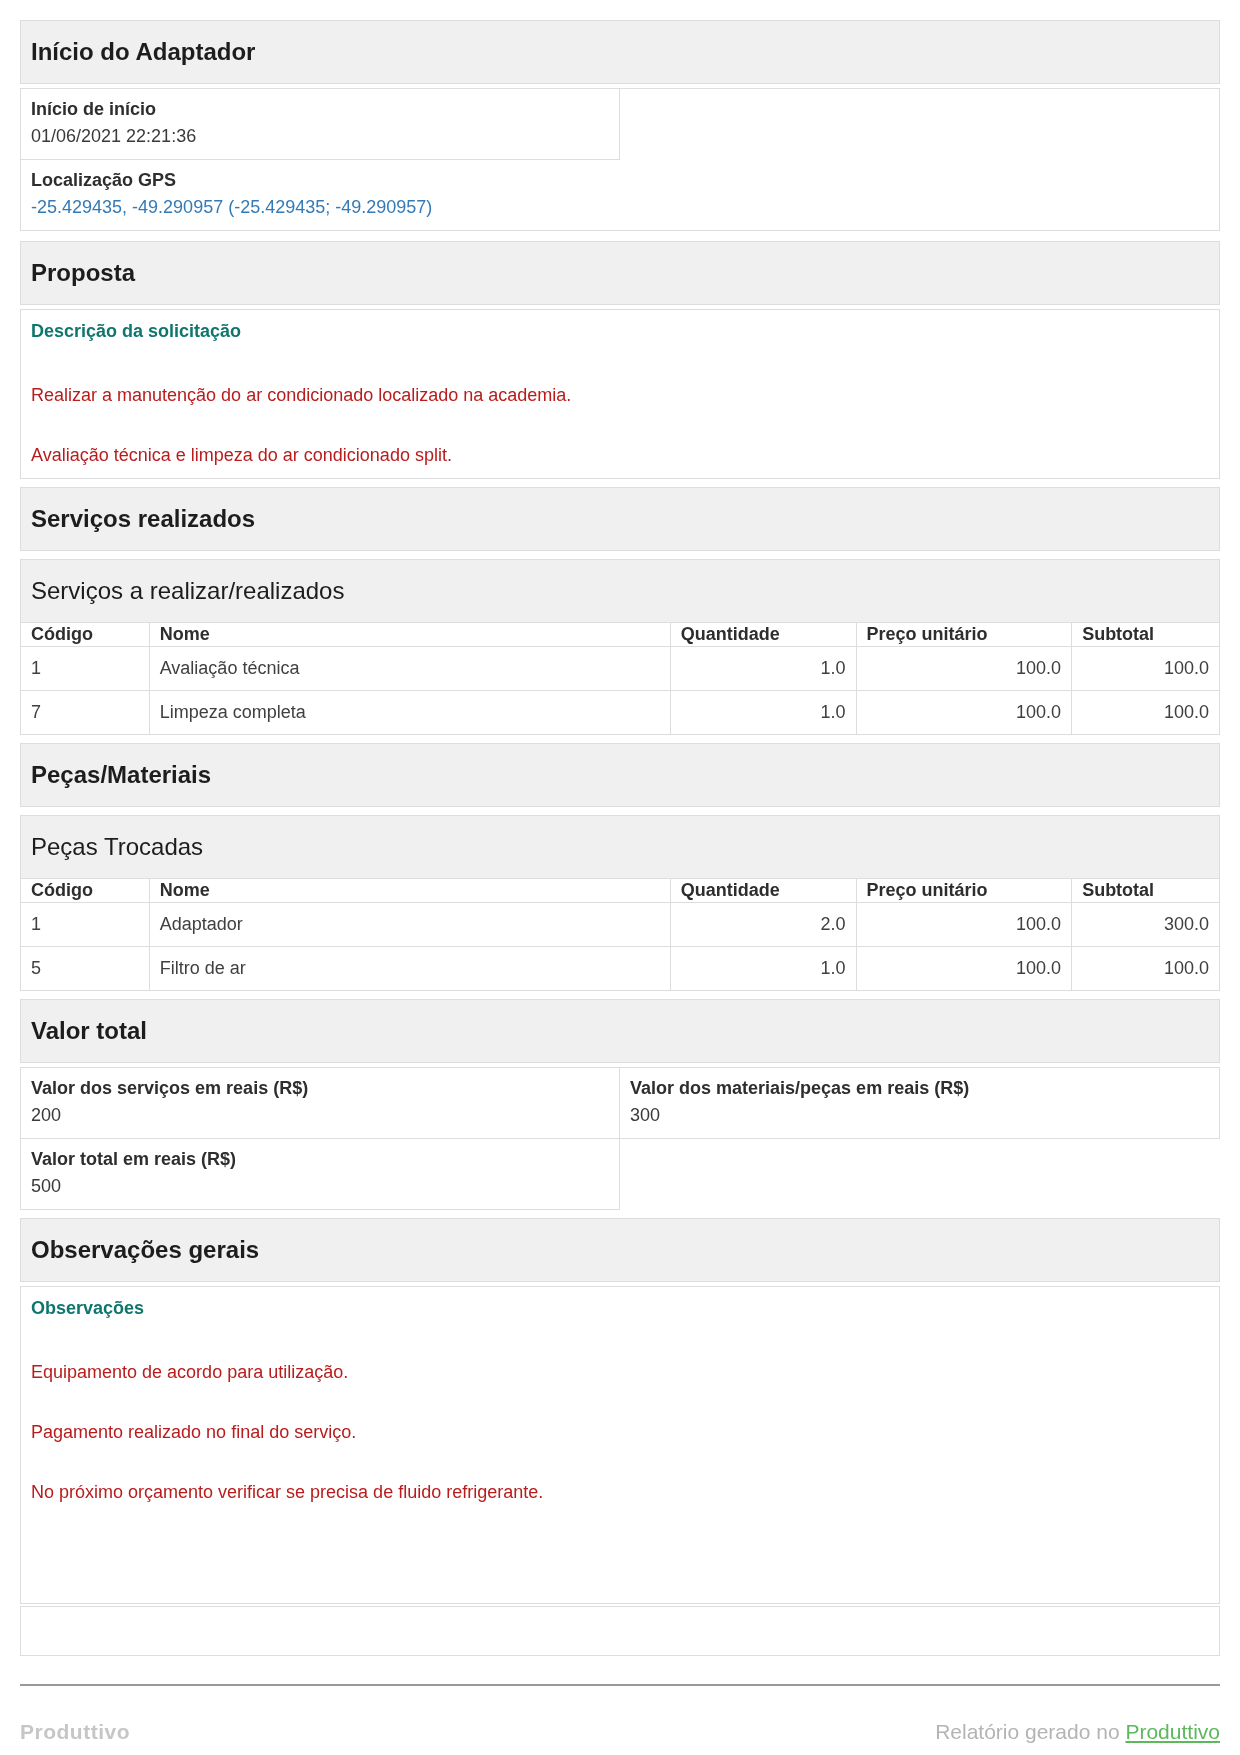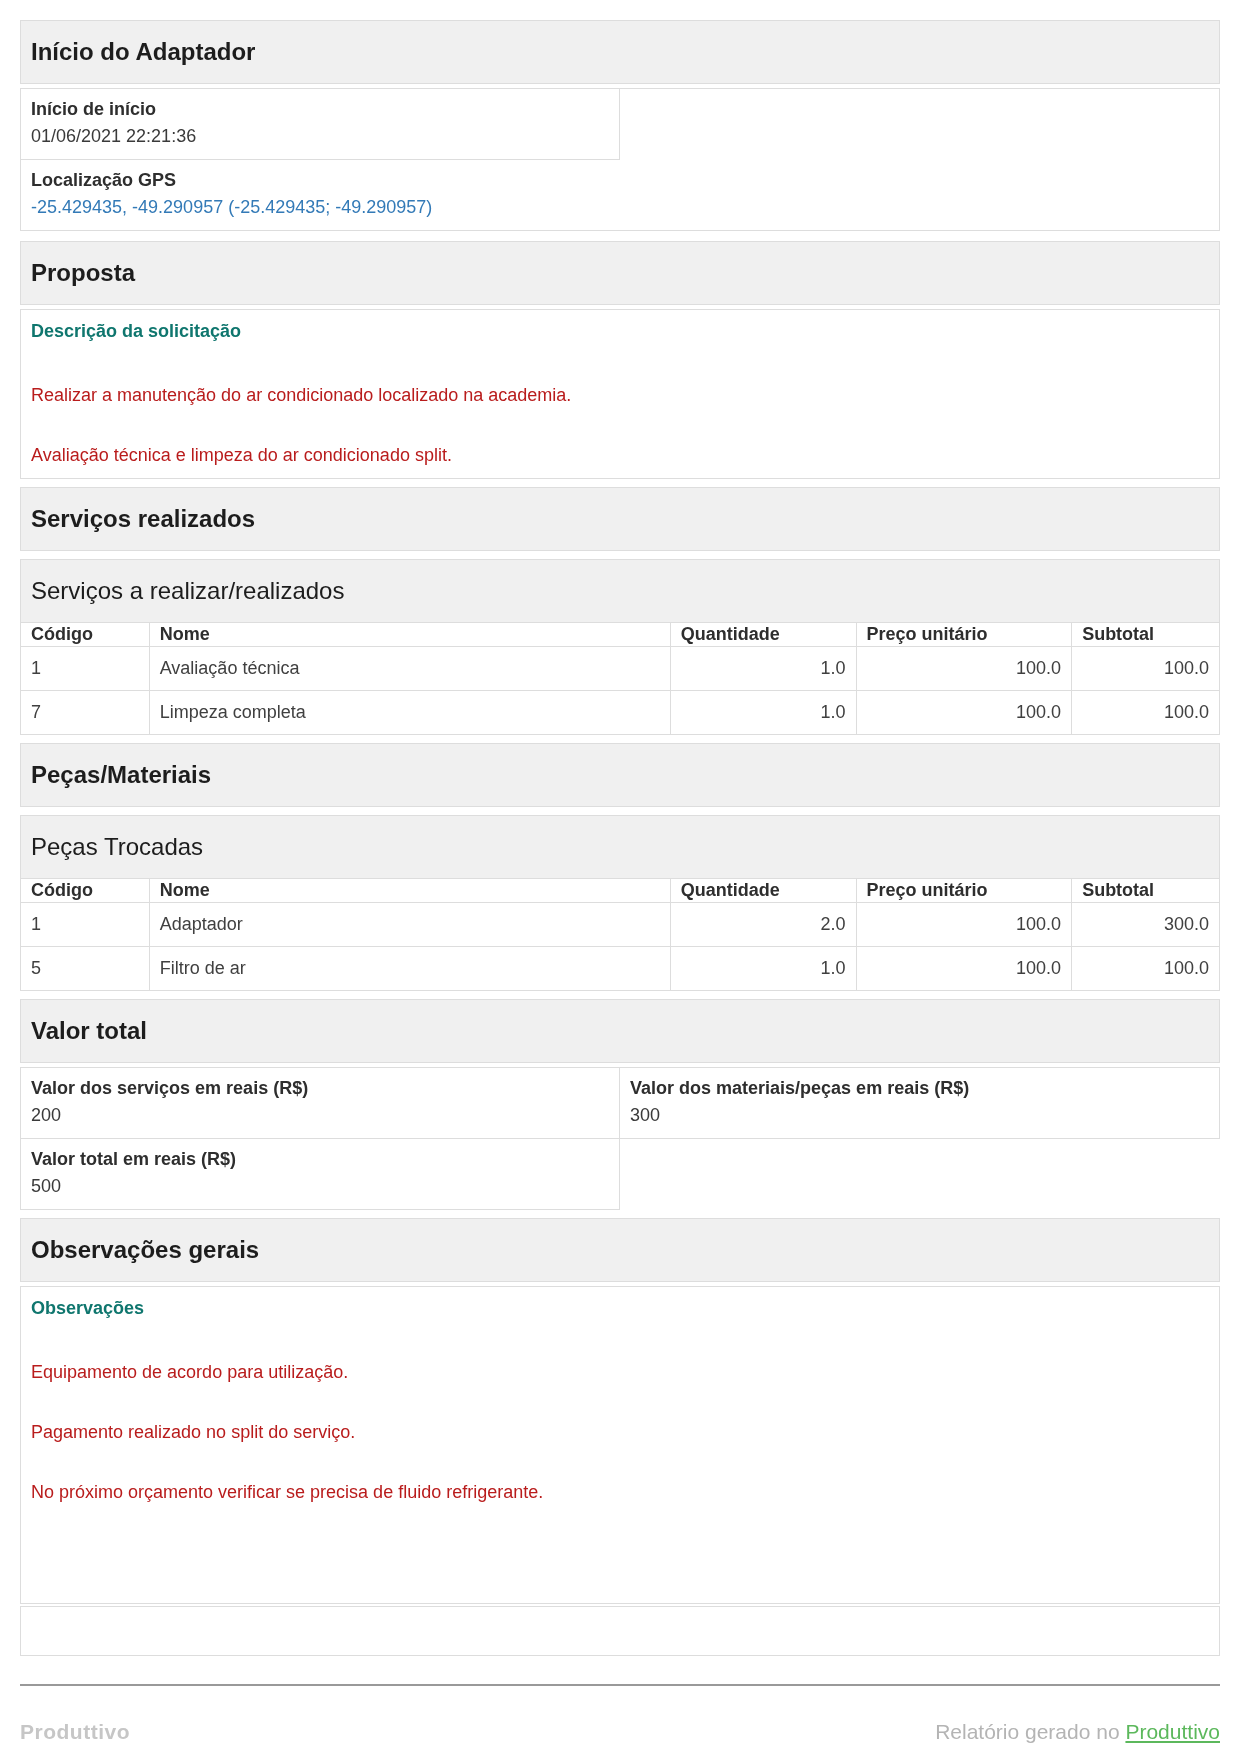--- a/index.html
+++ b/index.html
@@ -207,21 +207,21 @@
   </div>
 
   <div class="gap8"></div>
 
   <div class="band">Observações gerais</div>
   <div class="gap4"></div>
   <div class="content-box obs-pad">
     <div class="box-label">Observações</div>
     <div class="box-text">Equipamento de acordo para utilização.
 
-Pagamento realizado no split do serviço.
+Pagamento realizado no final do serviço.
 
 No próximo orçamento verificar se precisa de fluido refrigerante.</div>
   </div>
   <div class="empty-box"></div>
 
   <hr class="footer-rule">
   <div class="footer-bar">
     <div class="footer-brand">Produttivo</div>
     <div class="footer-right"><span>Relatório gerado no </span><a class="footer-link">Produttivo</a></div>
   </div>

